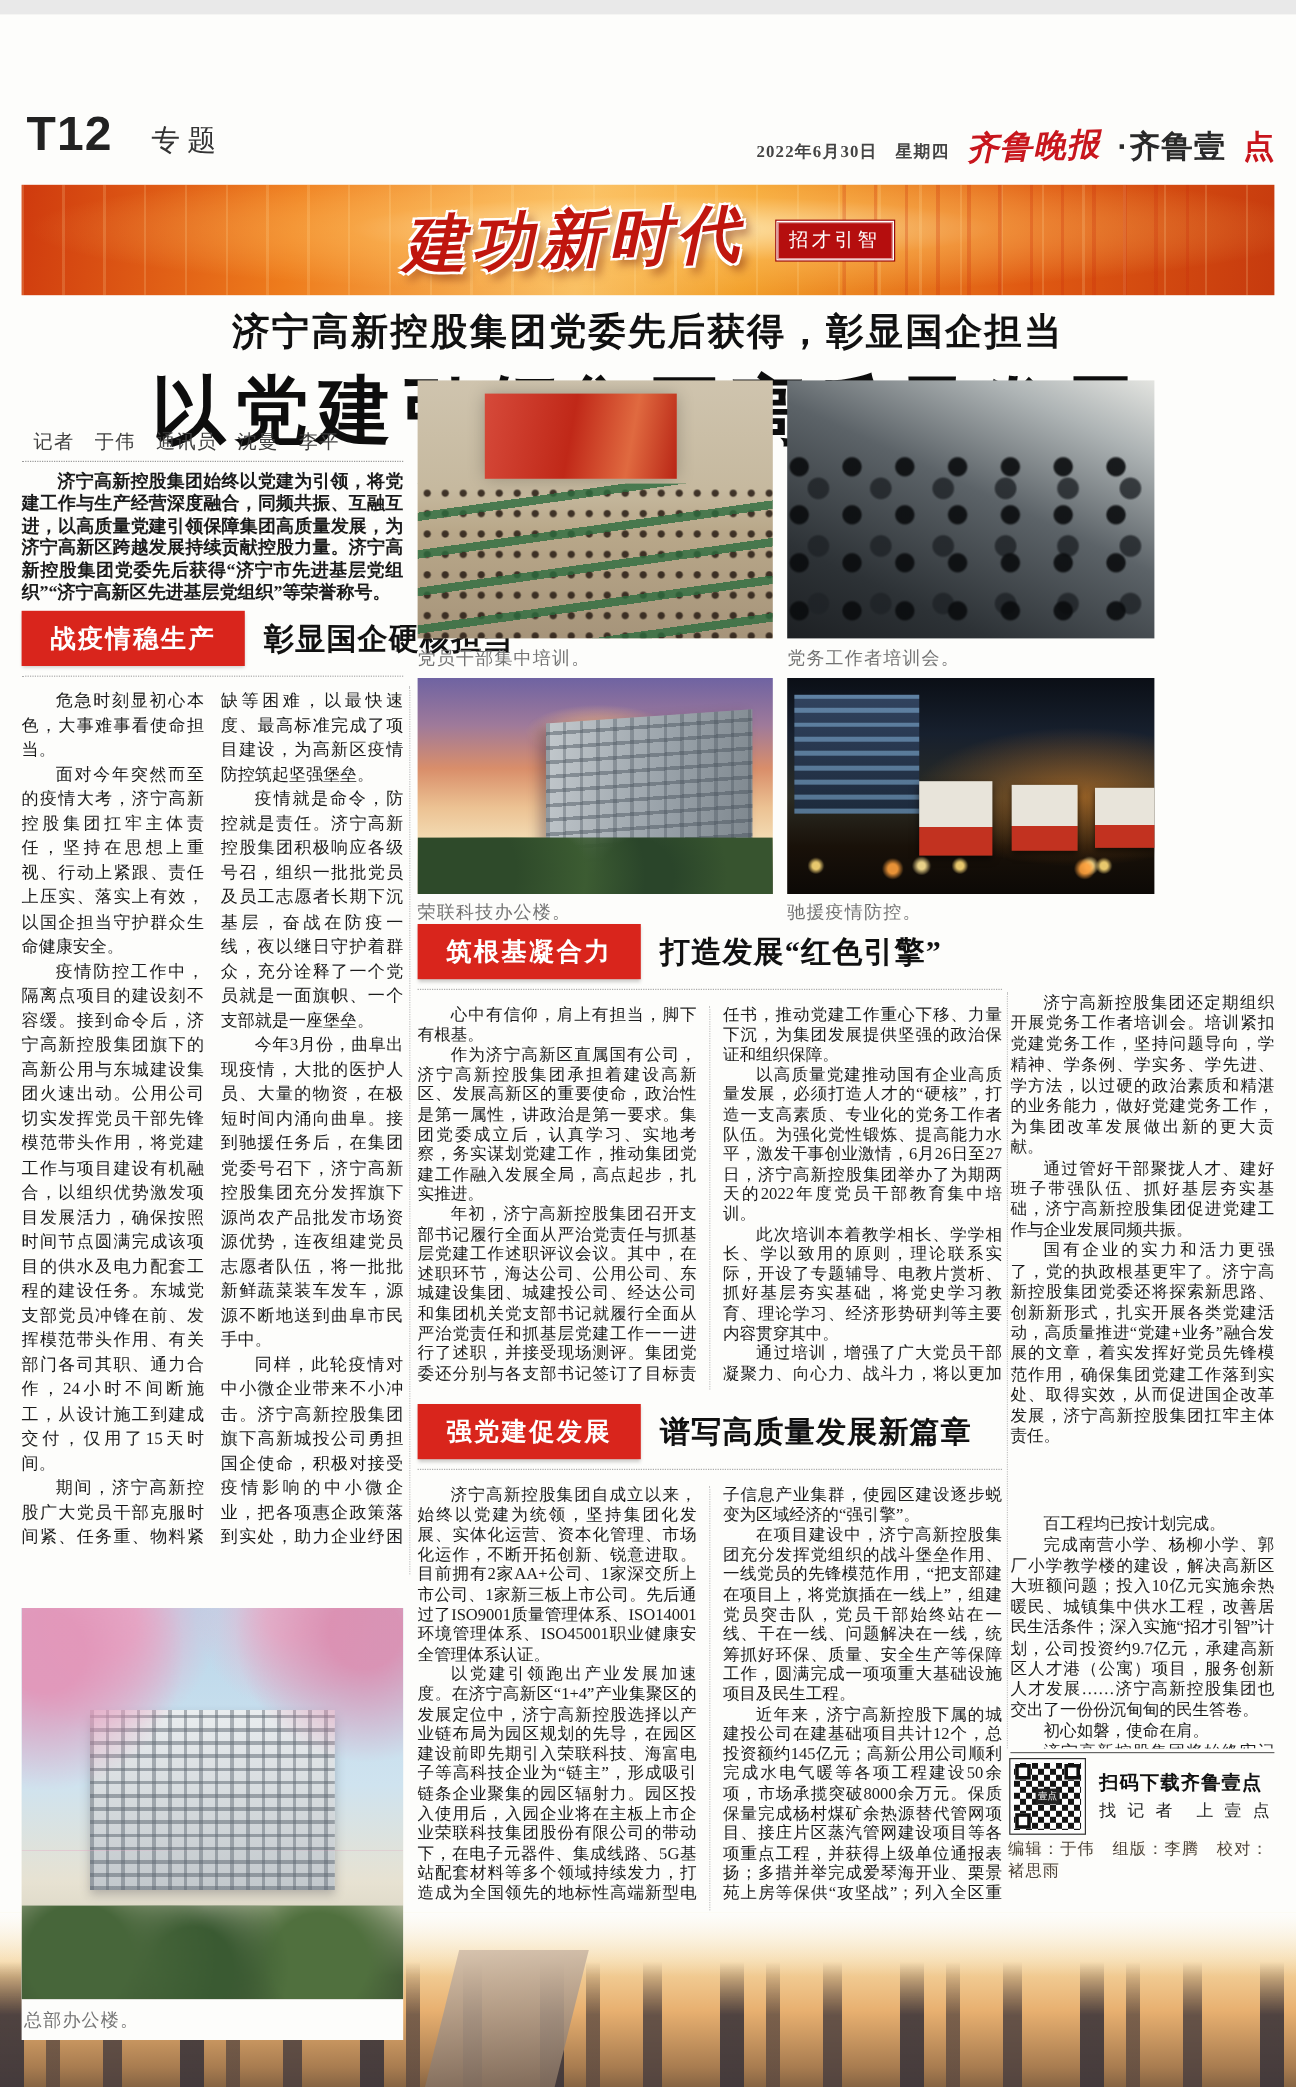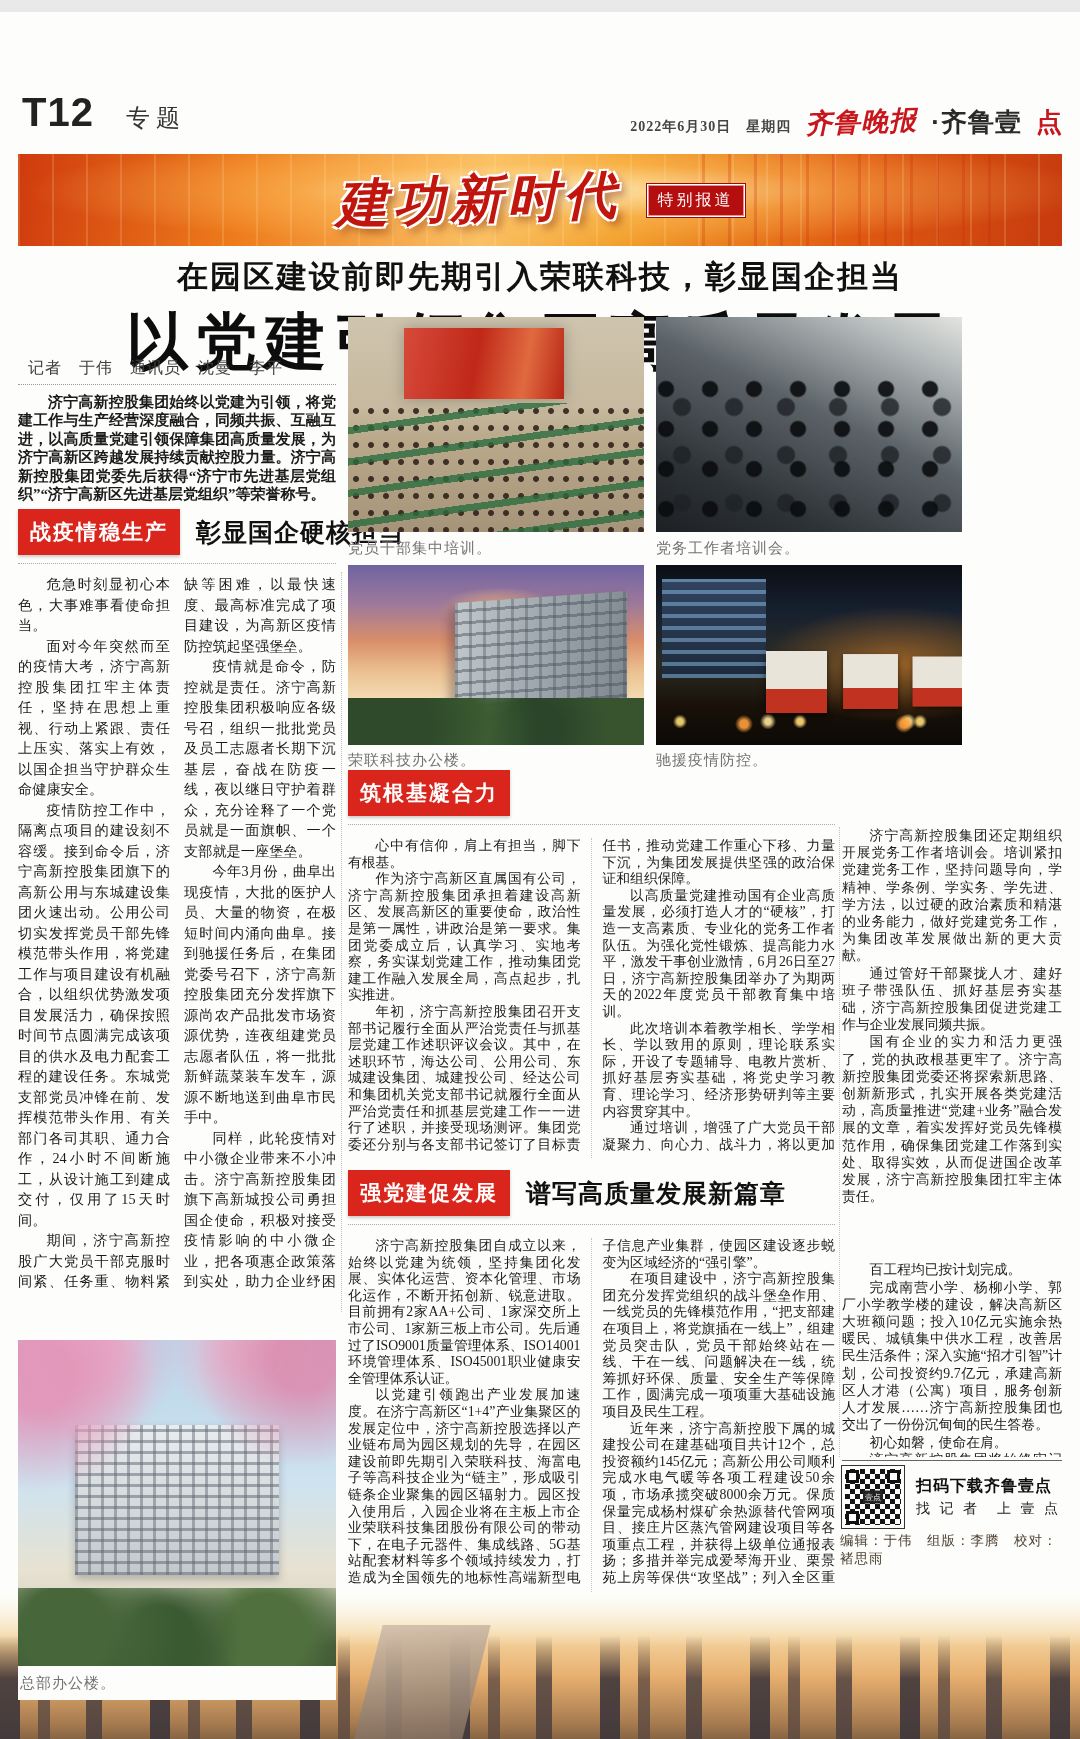--- a/index.html
+++ b/index.html
@@ -31,21 +31,21 @@
   .kicker{position:absolute;left:0;top:244px;width:1080px;text-align:center;font-size:31px;font-weight:700;letter-spacing:2px;color:#111;}
   .main-title{position:absolute;left:0;top:288px;width:1080px;text-align:center;font-size:62px;font-weight:900;letter-spacing:7px;color:#0d0d0d;}
   
   .byline{position:absolute;left:28px;top:346px;width:300px;font-size:16px;font-weight:400;color:#404040;letter-spacing:1px;}
   .byline-rule{position:absolute;left:18px;top:372px;width:318px;border-bottom:1px dotted #999;}
   .intro{position:absolute;left:18px;top:381px;width:318px;height:110px;font-size:15px;font-weight:600;line-height:18.4px;
       text-align:justify;overflow:hidden;}
   .intro p{margin:0;text-indent:2em;}
   
   .sec-head{position:absolute;display:flex;align-items:center;gap:16px;}
-  .sec-tab{background:#d9251c;color:#fff;font-weight:700;font-size:21px;letter-spacing:2px;padding:9px 12px;white-space:nowrap;box-shadow:0 2px 3px rgba(0,0,0,.2);}
+  .sec-tab{background:#d9251c;color:#fff;font-weight:700;font-size:21px;letter-spacing:2px;padding:9px 24px;white-space:nowrap;box-shadow:0 2px 3px rgba(0,0,0,.2);}
   .sec-title{font-size:25px;font-weight:900;color:#111;letter-spacing:1px;white-space:nowrap;}
   .dotted-rule{position:absolute;border-bottom:1px dotted #aaa;}
   
   .flow{position:absolute;text-align:justify;overflow:hidden;column-fill:auto;}
   .flow p{margin:0;text-indent:2em;}
   .sec1-body{left:18px;top:562px;width:318px;height:736px;column-count:2;column-gap:14px;font-size:14.2px;line-height:20.5px;}
   .sec2-body{left:348px;top:826px;width:487px;height:322px;column-count:2;column-gap:22px;font-size:13.8px;line-height:16.6px;}
   .sec3-body{left:348px;top:1226px;width:487px;height:354px;column-count:2;column-gap:22px;font-size:13.8px;line-height:16.6px;}
   .right-col{position:absolute;left:842px;top:815px;width:220px;height:630px;font-size:13.8px;line-height:17.2px;text-align:justify;overflow:hidden;}
   .right-col p{margin:0;text-indent:2em;}
@@ -152,24 +152,24 @@
     <div class="mast-right">
       <span class="dateline">2022年6月30日　星期四</span>
       <span class="brand-script">齐鲁晚报</span>
       <span class="brand-mid">·齐鲁壹</span>
       <span class="brand-dot">点</span>
     </div>
   </div>
 
   <div class="banner">
     <span class="slogan">建功新时代</span>
-    <span class="badge">特别报道</span>
-  </div>
-
-  <div class="kicker">在园区建设前即先期引入荣联科技，彰显国企担当</div>
+    <span class="badge">招才引智</span>
+  </div>
+
+  <div class="kicker">济宁高新控股集团党委先后获得，彰显国企担当</div>
   <div class="main-title">以党建引领集团高质量发展</div>
 
   <div class="byline">记者　于伟　通讯员　沈曼　李平</div>
   <div class="byline-rule"></div>
   <div class="intro">
       <p>济宁高新控股集团始终以党建为引领，将党建工作与生产经营深度融合，同频共振、互融互进，以高质量党建引领保障集团高质量发展，为济宁高新区跨越发展持续贡献控股力量。济宁高新控股集团党委先后获得“济宁市先进基层党组织”“济宁高新区先进基层党组织”等荣誉称号。</p>
     </div>
 
   <div class="sec-head" style="left:18px;top:497px;">
     <span class="sec-tab">战疫情稳生产</span>
@@ -209,20 +209,21 @@
     <div class="truck t1"></div>
     <div class="truck t2"></div>
     <div class="truck t3"></div>
     <div class="lights"></div>
   </div>
   <div class="caption" style="left:348px;top:739px;">荣联科技办公楼。</div>
   <div class="caption" style="left:656px;top:739px;">驰援疫情防控。</div>
 
   <div class="sec-head" style="left:348px;top:758px;">
     <span class="sec-tab">筑根基凝合力</span>
+    <span class="sec-title">打造发展“红色引擎”</span>
   </div>
   <div class="dotted-rule" style="left:348px;top:812px;width:487px;"></div>
 
   <div class="flow sec2-body">
     <p>心中有信仰，肩上有担当，脚下有根基。</p>
     <p>作为济宁高新区直属国有公司，济宁高新控股集团承担着建设高新区、发展高新区的重要使命，政治性是第一属性，讲政治是第一要求。集团党委成立后，认真学习、实地考察，务实谋划党建工作，推动集团党建工作融入发展全局，高点起步，扎实推进。</p>
     <p>年初，济宁高新控股集团召开支部书记履行全面从严治党责任与抓基层党建工作述职评议会议。其中，在述职环节，海达公司、公用公司、东城建设集团、城建投公司、经达公司和集团机关党支部书记就履行全面从严治党责任和抓基层党建工作一一进行了述职，并接受现场测评。集团党委还分别与各支部书记签订了目标责任书，推动党建工作重心下移、力量下沉，为集团发展提供坚强的政治保证和组织保障。</p>
     <p>以高质量党建推动国有企业高质量发展，必须打造人才的“硬核”，打造一支高素质、专业化的党务工作者队伍。为强化党性锻炼、提高能力水平，激发干事创业激情，6月26日至27日，济宁高新控股集团举办了为期两天的2022年度党员干部教育集中培训。</p>
     <p>此次培训本着教学相长、学学相长、学以致用的原则，理论联系实际，开设了专题辅导、电教片赏析、抓好基层夯实基础，将党史学习教育、理论学习、经济形势研判等主要内容贯穿其中。</p>
     <p>通过培训，增强了广大党员干部凝聚力、向心力、战斗力，将以更加饱满的精神状态、更加良好的工作态度、更加务实的工作作风推进下步工作，为集团发展贡献自己的力量。</p>

